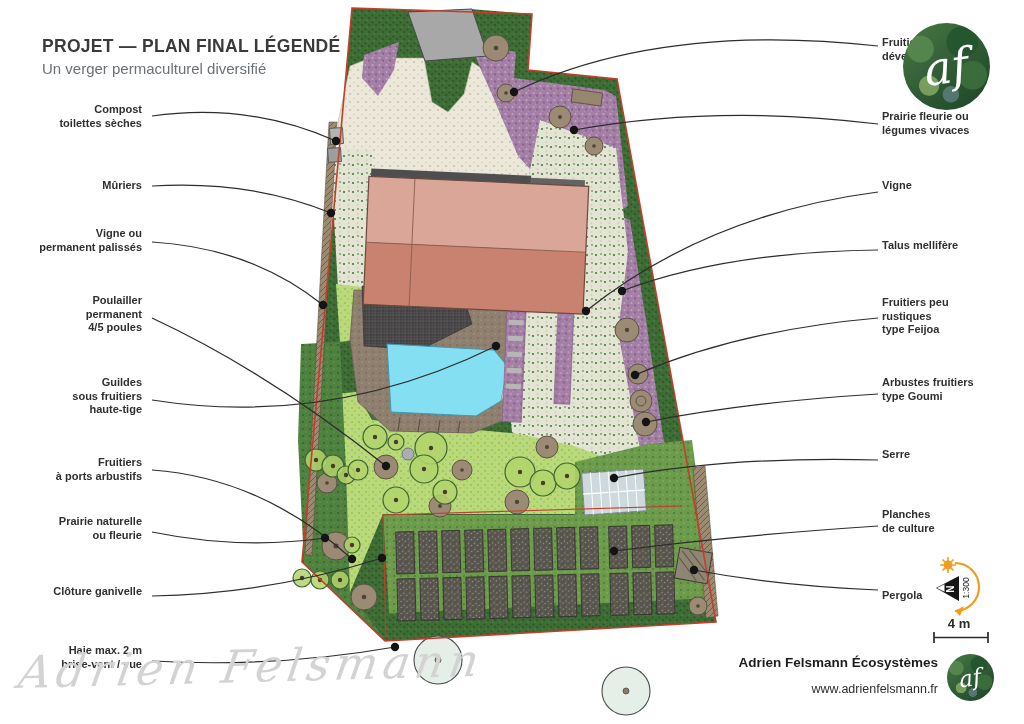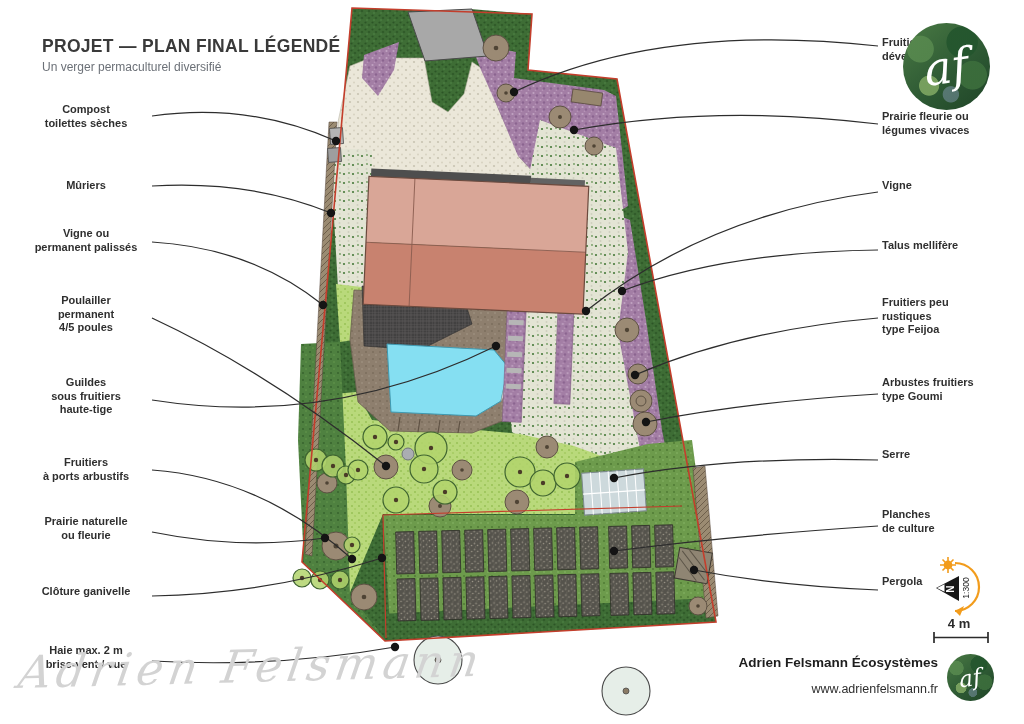--- a/index.html
+++ b/index.html
@@ -1,22 +1,22 @@
 <!DOCTYPE html>
 <html><head>
 <meta charset="utf-8">
 <style>
   html,body{margin:0;padding:0;background:#fff;}
   .page{position:relative;width:1024px;height:724px;background:#fff;overflow:hidden;
         font-family:"Liberation Sans",sans-serif;}
   .hdr{position:absolute;left:42px;top:36px;}
   .title-main{font-size:17.5px;font-weight:bold;color:#3a3a3a;letter-spacing:.3px;}
-  .title-sub{font-size:12px;color:#6b7077;margin-top:3px;}
+  .title-sub{font-size:15px;color:#6b7077;margin-top:3px;}
   .lbl{position:absolute;font-size:11px;font-weight:bold;color:#2f2f2f;line-height:13.5px;white-space:pre-line;}
-  .lbl.left{width:112px;left:30px;text-align:center;}
+  .lbl.left{width:112px;left:30px;text-align:right;}
   .lbl.right{width:128px;left:882px;text-align:left;}
   #plan-svg{position:absolute;left:0;top:0;}
   .logo{position:absolute;border-radius:50%;overflow:hidden;display:flex;align-items:center;justify-content:center;
     background:
       radial-gradient(circle at 30% 72%, rgba(130,170,100,.85) 0 11%, transparent 12%),
       radial-gradient(circle at 68% 22%, rgba(35,85,45,.9) 0 17%, transparent 18%),
       radial-gradient(circle at 20% 30%, rgba(90,140,80,.8) 0 14%, transparent 15%),
       radial-gradient(circle at 55% 82%, rgba(140,160,190,.45) 0 9%, transparent 10%),
       radial-gradient(circle at 80% 60%, rgba(60,110,60,.9) 0 16%, transparent 17%),
       linear-gradient(140deg,#4a7a44,#2e5a34 55%,#1f4427);}
@@ -68,21 +68,21 @@
   <div class="lbl right" style="top:179px">Vigne</div>
   <div class="lbl right" style="top:239px">Talus mellifère</div>
   <div class="lbl right" style="top:296px">Fruitiers peu
 rustiques
 type Feijoa</div>
   <div class="lbl right" style="top:376px">Arbustes fruitiers
 type Goumi</div>
   <div class="lbl right" style="top:448px">Serre</div>
   <div class="lbl right" style="top:508px">Planches
 de culture</div>
-  <div class="lbl right" style="top:575px">Pergola</div>
+  <div class="lbl right" style="top:589px">Pergola</div>
 
   <svg id="plan-svg" width="1024" height="724" viewBox="0 0 1024 724">
     <defs>
       <pattern id="patHedge" width="7" height="7" patternUnits="userSpaceOnUse">
         <rect width="7" height="7" fill="#3e6d35"></rect>
           <circle cx="1.5" cy="1.5" r="1.1" fill="#2c5526"></circle>
           <circle cx="5" cy="4" r="1.3" fill="#315c2a"></circle>
           <circle cx="3" cy="6" r=".9" fill="#4a7d40"></circle>
       </pattern>
       <pattern id="patPrairie" width="7" height="7" patternUnits="userSpaceOnUse">

